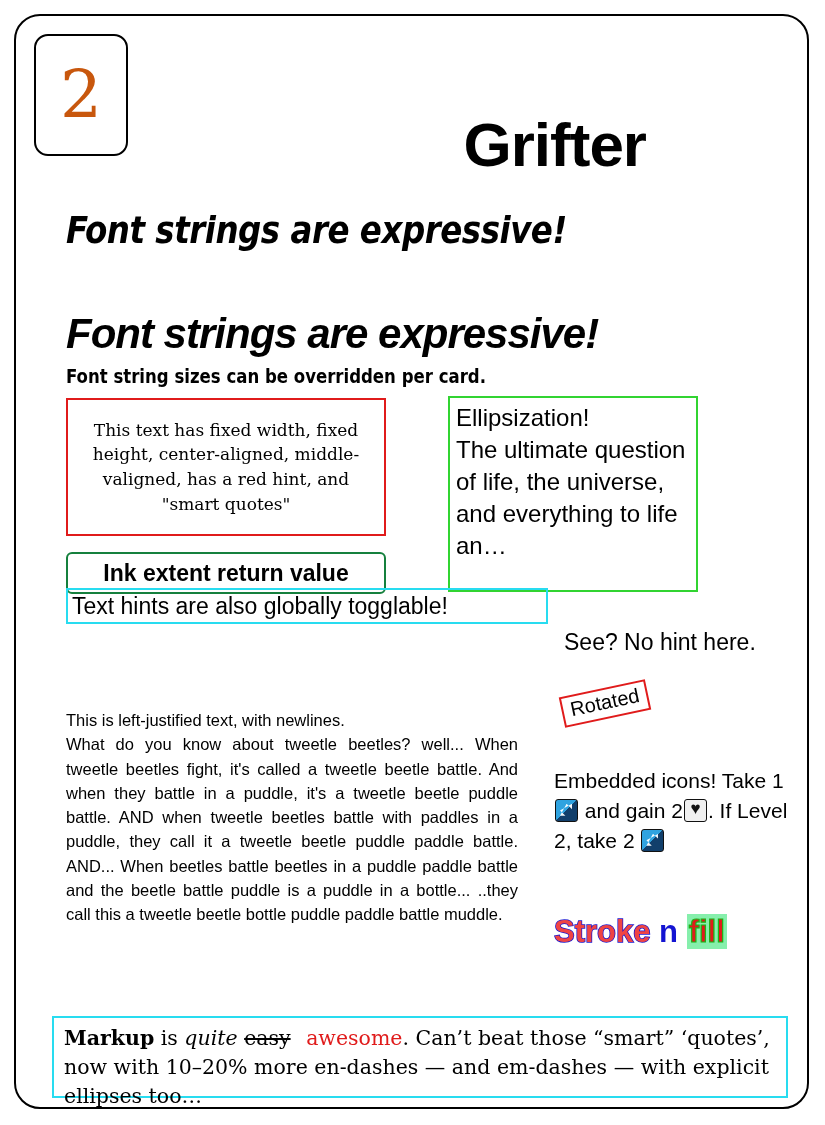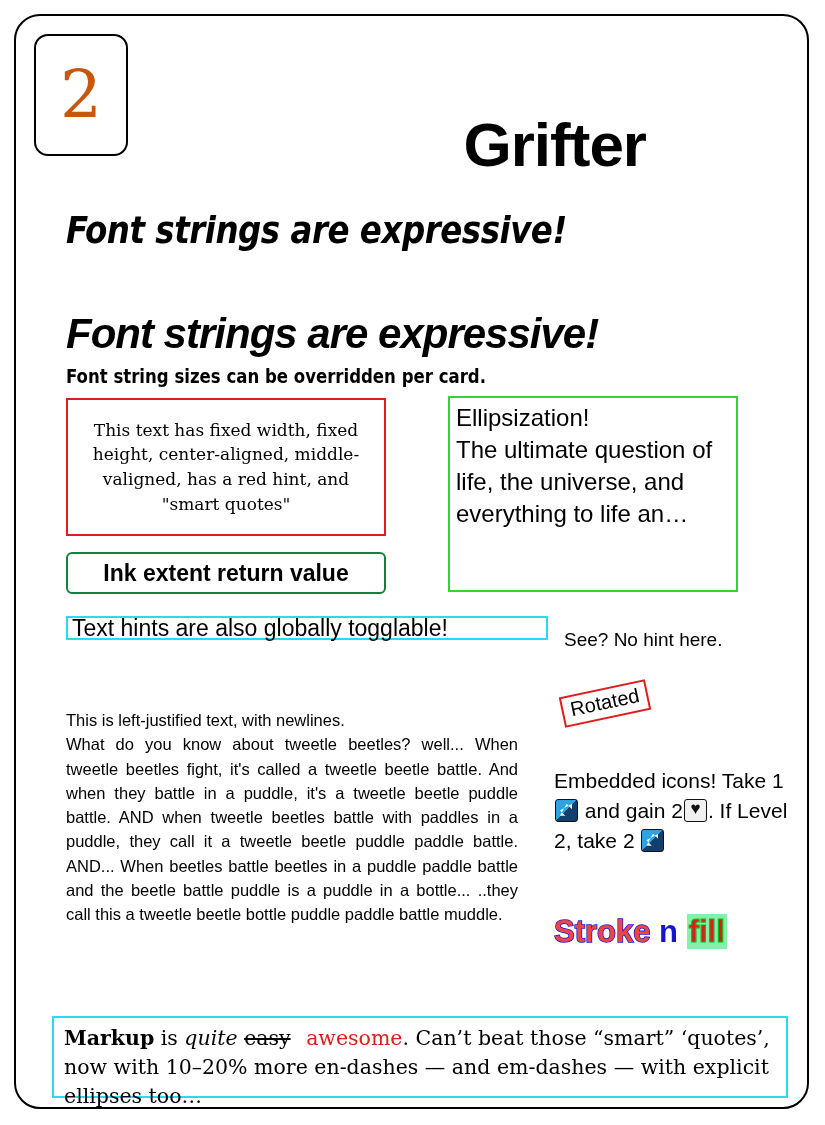--- a/index.html
+++ b/index.html
@@ -116,21 +116,21 @@
     font-size: 17px;
     line-height: 1.45;
     text-align: center;
   }
 
   
   .ellipsis-box {
     position: absolute;
     left: 432px;
     top: 380px;
-    width: 290px;
+    width: 250px;
     height: 196px;
     box-sizing: border-box;
     border: 2px solid #31d431;
     padding: 4px 6px;
     overflow: hidden;
   }
   .ellipsis-text {
     font-family: "Liberation Sans", sans-serif;
     font-size: 24px;
     line-height: 1.33;
@@ -154,40 +154,40 @@
   .ink-text {
     font-family: "Liberation Sans", sans-serif;
     font-weight: bold;
     font-size: 23px;
   }
 
   
   .hint-box {
     position: absolute;
     left: 50px;
-    top: 600px;
+    top: 572px;
     width: 482px;
-    height: 24px;
+    height: 36px;
     box-sizing: border-box;
     border: 2px solid #28dcf0;
     display: flex;
     align-items: center;
     padding-left: 4px;
     text-align: right;
   }
   .hint-text {
     font-family: "Liberation Sans", sans-serif;
     font-size: 23px;
   }
   .nohint-text {
     position: absolute;
     left: 548px;
     top: 613px;
     font-family: "Liberation Sans", sans-serif;
-    font-size: 19px;
+    font-size: 23px;
   }
 
   
   .just-wrap {
     position: absolute;
     left: 50px;
     top: 692px;
     width: 452px;
   }
   .just-first {

